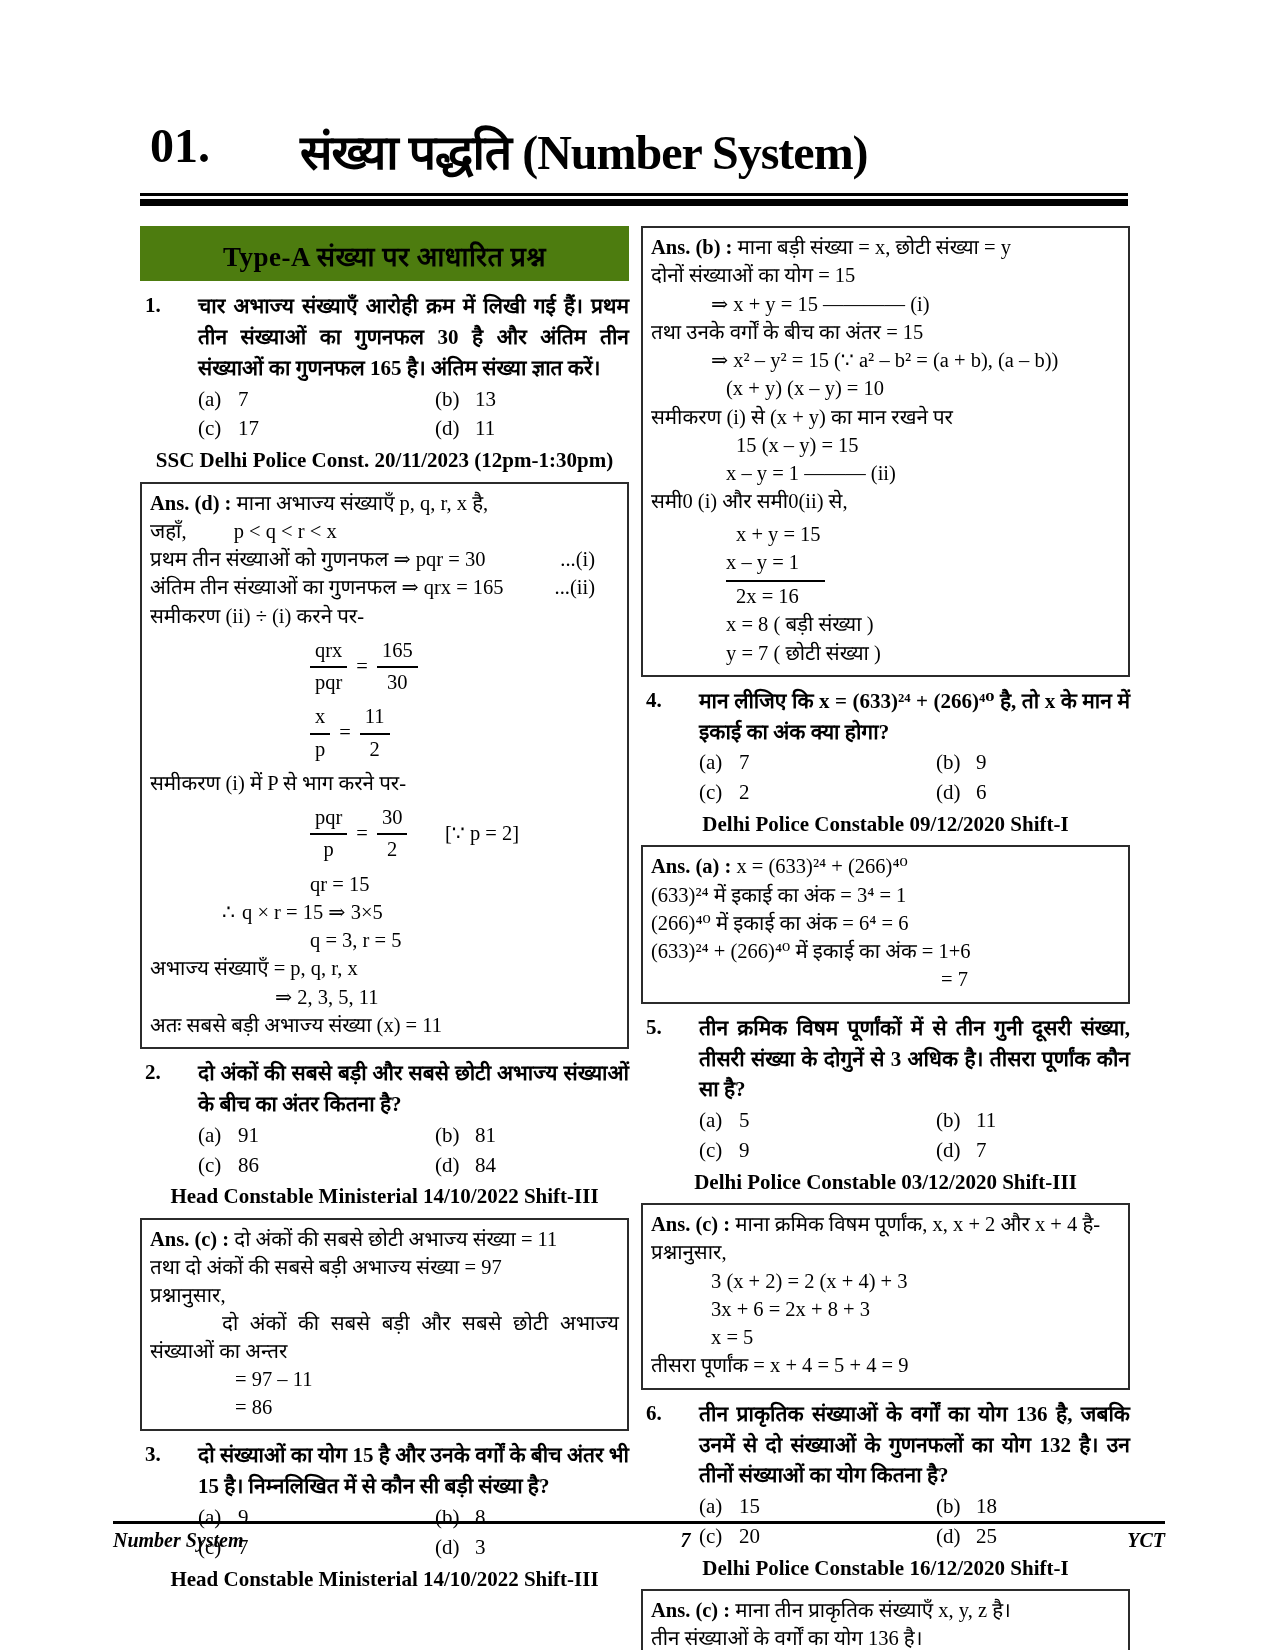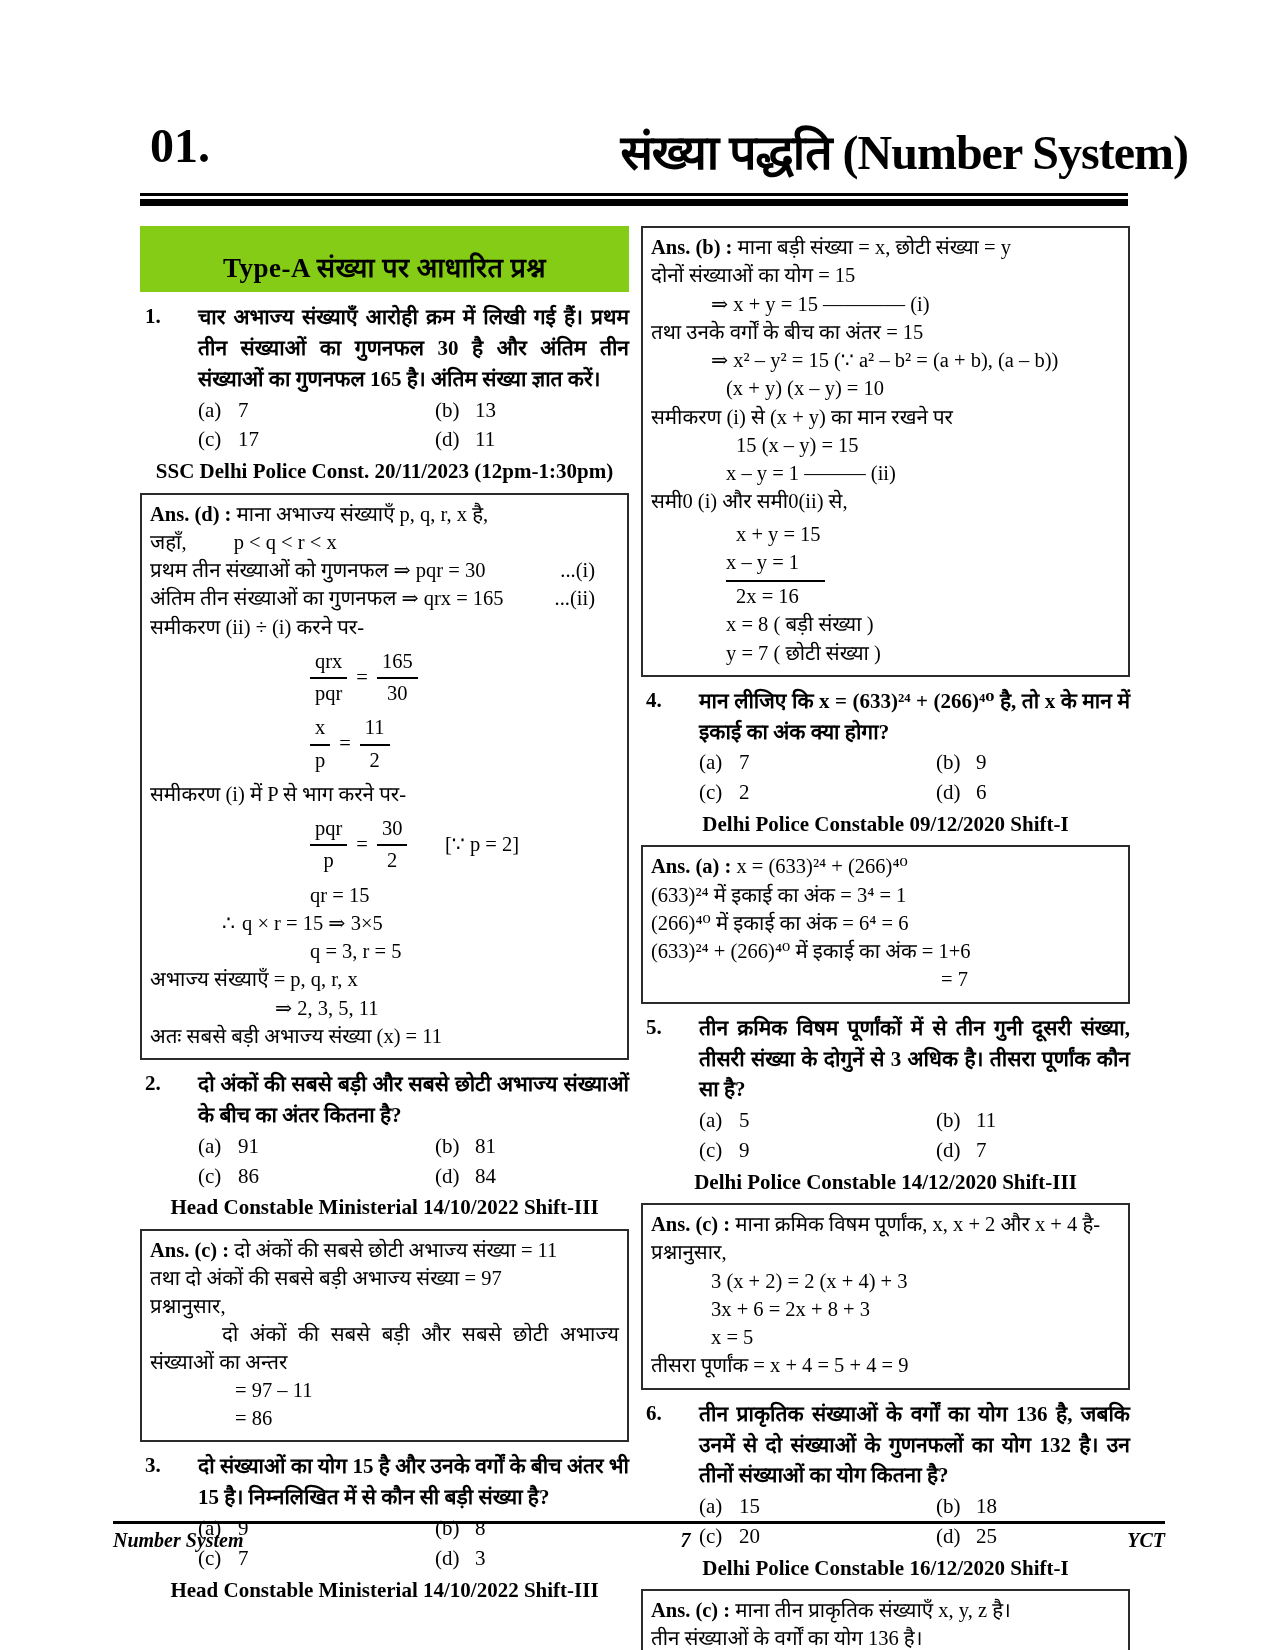--- a/index.html
+++ b/index.html
@@ -6,30 +6,30 @@
   body { background:#888; }
   .page {
     position:relative; width:1275px; height:1650px; margin:0 auto;
     background:#ffffff; color:#000;
     font-family:"Liberation Serif","DejaVu Serif",serif;
     overflow:hidden;
   }
   
   .chapter-row { display:flex; padding:118px 87px 0 150px; align-items:flex-start; }
   .chap-no { font-size:48px; font-weight:bold; width:150px; flex:none; }
-  .chap-title { flex:1; text-align:right; font-size:48px; font-weight:bold; letter-spacing:-1px; }
+  .chap-title { flex:1; text-align:left; font-size:48px; font-weight:bold; letter-spacing:-1px; }
   .rule-wrap { margin:10px 147px 0 140px; }
   .rule-thin  { height:0; border-top:3px solid #000; }
   .rule-thick { height:0; border-top:7px solid #000; margin-top:3px; }
   
   .cols { display:flex; gap:12px; padding:20px 145px 0 140px; }
   .col { width:50%; }
   .type-hdr {
-    background:#84cc16; text-align:center; font-weight:bold;
-    font-size:27px; padding:22px 0 7px; margin-bottom:10px;
+    background:#4d7c0f; text-align:center; font-weight:bold;
+    font-size:27px; padding:11px 0 7px; margin-bottom:10px;
   }
   .type-hdr .latin { letter-spacing:0.5px; }
   
   .q { display:flex; margin:3px 0 1px; }
   .qno { width:58px; flex:none; font-weight:bold; font-size:21px; padding-left:5px; padding-top:2px; }
   .qtx { flex:1; font-weight:bold; font-size:21px; line-height:1.47; text-align:justify; }
   .opts { display:flex; margin-left:58px; font-size:21px; line-height:1.42; }
   .opt { display:flex; }
   .opt.first { width:237px; flex:none; }
   .opt .letter { width:40px; flex:none; }
@@ -326,21 +326,21 @@
       <div class="opts">
         <div class="opt first">
             <span class="letter">(c)</span>
             <span>9</span>
           </div>
         <div class="opt">
             <span class="letter">(d)</span>
             <span>7</span>
           </div>
       </div>
-      <div class="exam">Delhi Police Constable 14/12/2020 Shift-III</div>
+      <div class="exam">Delhi Police Constable 03/12/2020 Shift-III</div>
 
       <div class="abox">
         <div class="al just">
           <span class="b">Ans. (c) :</span>
           <span>माना क्रमिक विषम पूर्णांक,  x, x + 2 और x + 4 है-</span>
         </div>
         <div class="al">प्रश्नानुसार,</div>
         <div class="al ind60">3 (x + 2) = 2 (x + 4) + 3</div>
         <div class="al ind60">3x + 6 = 2x + 8 + 3</div>
         <div class="al ind60">x = 5</div>

